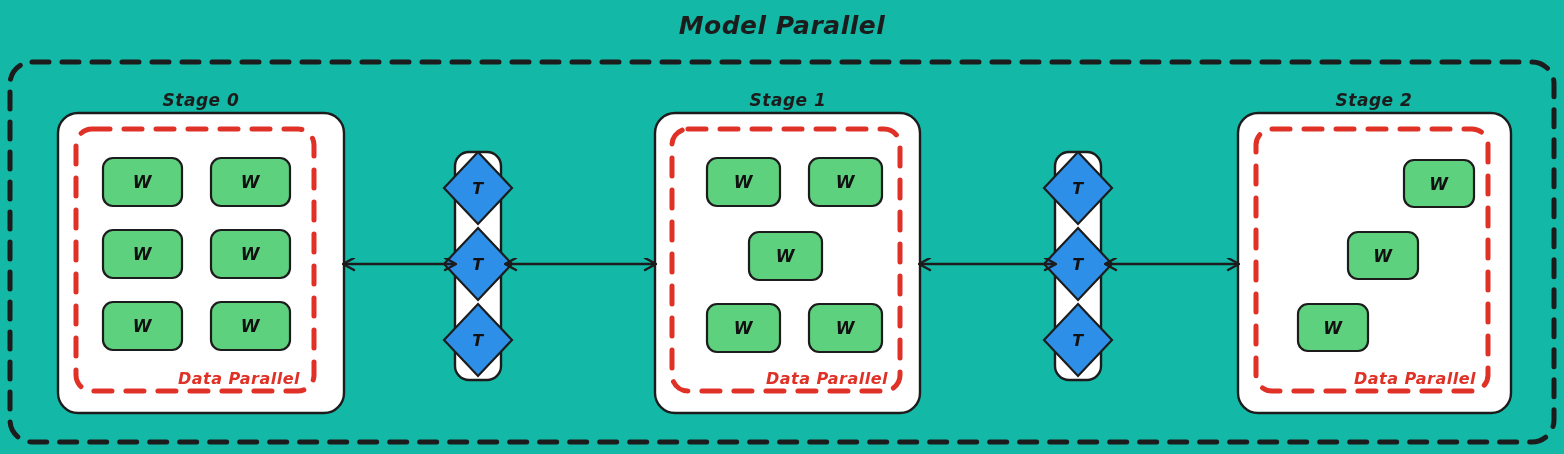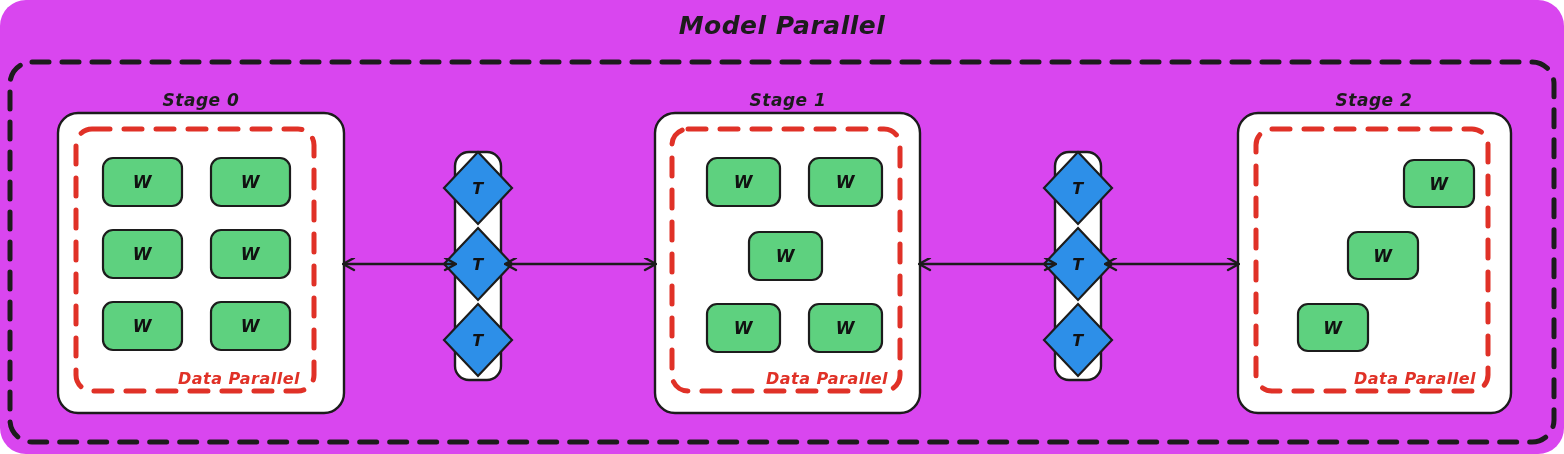--- a/index.html
+++ b/index.html
@@ -7,23 +7,22 @@
     padding: 0;
     background: #ffffff;
   }
   body {
     font-family: "DejaVu Sans", sans-serif;
   }
   #canvas {
     position: relative;
     width: 1564px;
     height: 454px;
-    background: #d946ef;
+    background: #14b8a6;
     overflow: hidden;
-    border-radius: 26px;
   }
   #svgroot {
     position: absolute;
     left: 0;
     top: 0;
     width: 1564px;
     height: 454px;
   }
   .hand {
     font-family: "DejaVu Sans", sans-serif;

